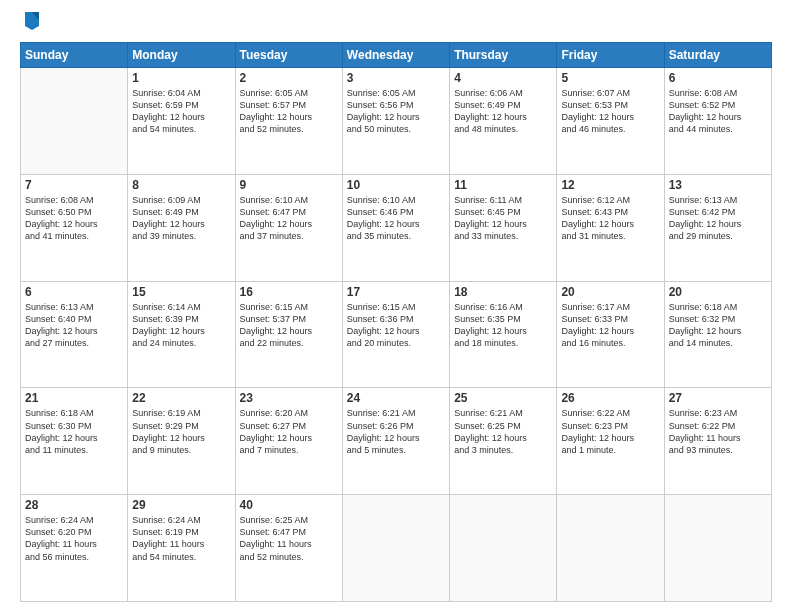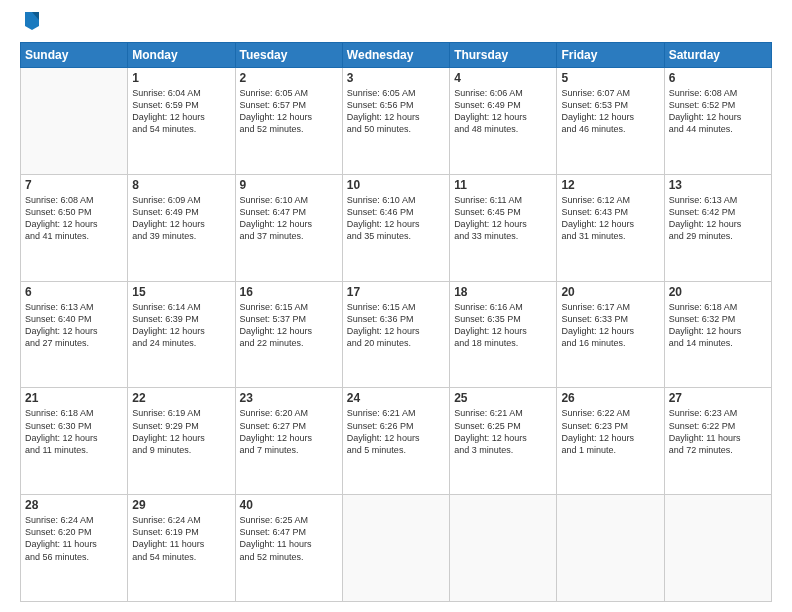--- a/index.html
+++ b/index.html
@@ -307,21 +307,21 @@
             <div class="cell-text">Sunrise: 6:22 AM</div>
             <div class="cell-text">Sunset: 6:23 PM</div>
             <div class="cell-text">Daylight: 12 hours</div>
             <div class="cell-text">and 1 minute.</div>
           </td>
           <td>
             <div class="day-num">27</div>
             <div class="cell-text">Sunrise: 6:23 AM</div>
             <div class="cell-text">Sunset: 6:22 PM</div>
             <div class="cell-text">Daylight: 11 hours</div>
-            <div class="cell-text">and 72 minutes.</div>
+            <div class="cell-text">and 93 minutes.</div>
           </td>
         </tr>
         <tr>
           <td>
             <div class="day-num">28</div>
             <div class="cell-text">Sunrise: 6:24 AM</div>
             <div class="cell-text">Sunset: 6:20 PM</div>
             <div class="cell-text">Daylight: 11 hours</div>
             <div class="cell-text">and 56 minutes.</div>
           </td>

